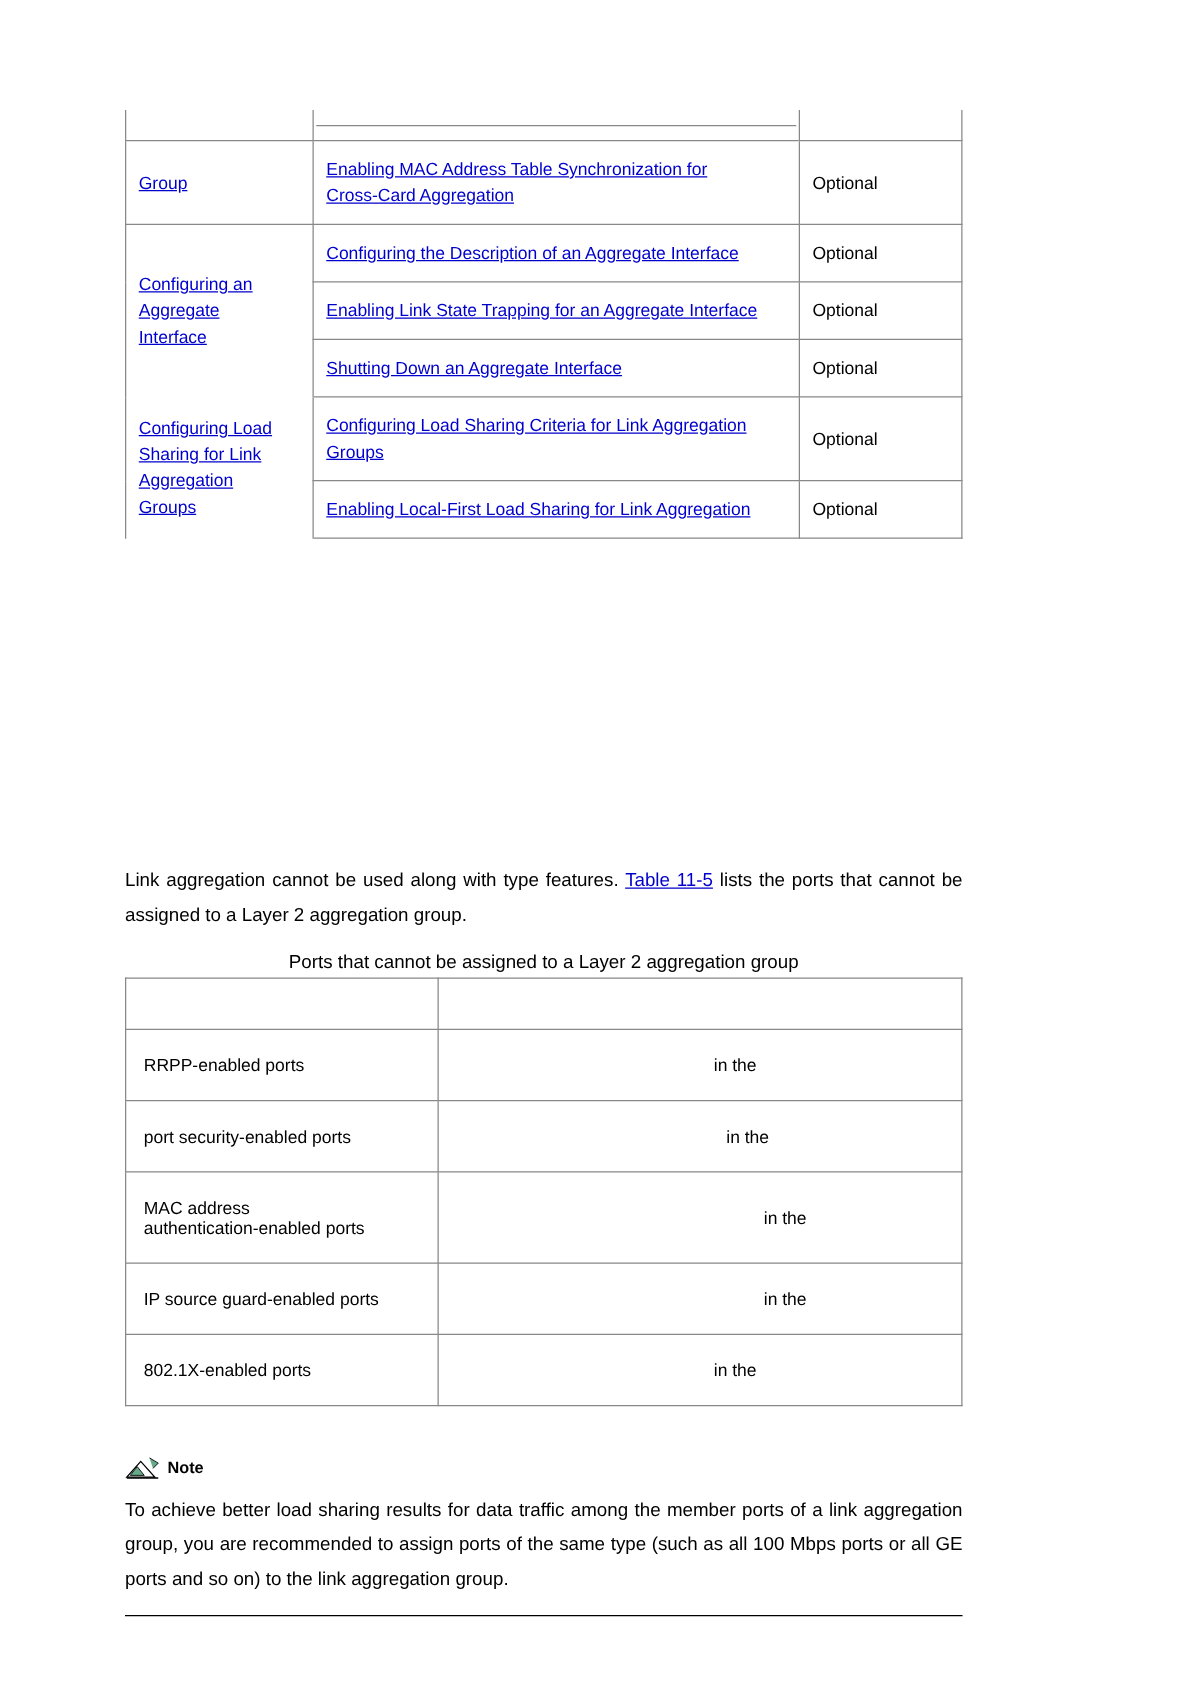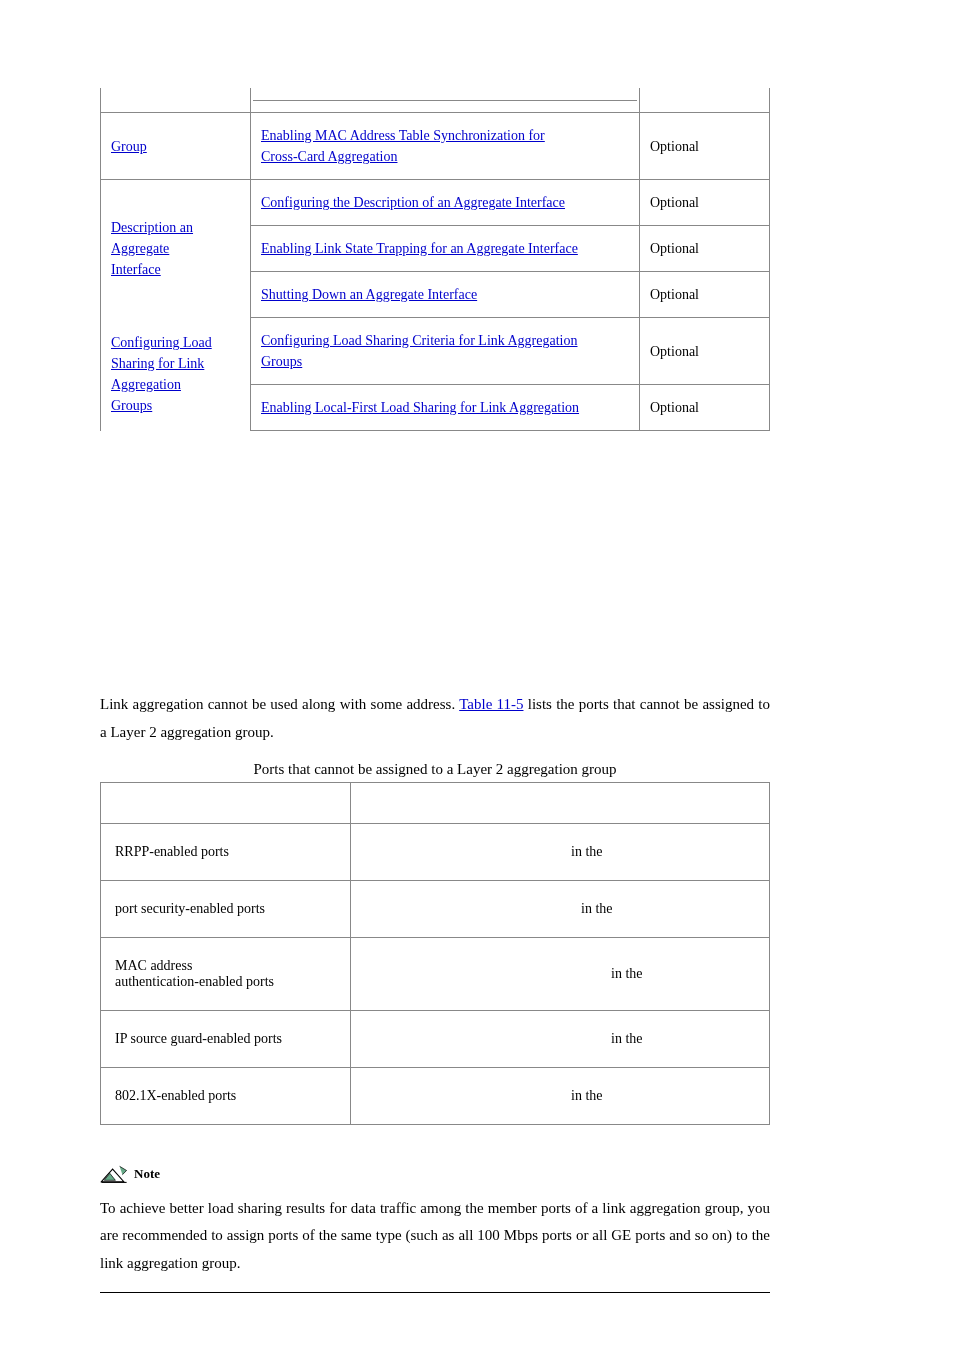--- a/index.html
+++ b/index.html
@@ -1,17 +1,17 @@
 <!DOCTYPE html>
 <html><head>
 <meta charset="utf-8">
 <style>
   * { box-sizing: border-box; margin: 0; padding: 0; }
   html, body { width: 954px; height: 1350px; background: #fff; font-family: Arial, sans-serif; }
-  .page { padding: 88px 100px 0 100px; width: 870px; font-family: Liberation Serif, serif; }
+  .page { padding: 88px 100px 0 100px; width: 870px; }
   table { border-collapse: collapse; width: 100%; }
   .t1 td { border: 1px solid #888; padding: 12px 10px; vertical-align: middle; font-size: 14px; line-height: 1.5; }
   .t1 .divider-cell { padding: 0; border-left: 1px solid #888; border-right: 1px solid #888; border-top: none; border-bottom: none; }
   .t1 .divider-cell .dv { border-top: 1px solid #888; margin: 0 2px 0 2px; }
   .link { color: #0000cc; text-decoration: underline; }
   .col-a { width: 150px; }
   .col-b { width: auto; }
   .col-c { width: 130px; }
   .t1 td.nb-top { border-top: none; }
   .t1 td.nb-bottom { border-bottom: none; }
@@ -45,21 +45,21 @@
         <span class="link">Group</span>
       </td>
       <td class="col-b">
         <span class="link">Enabling MAC Address Table Synchronization for </span><br>
         <span class="link">Cross-Card Aggregation</span>
       </td>
       <td class="col-c">Optional</td>
     </tr>
     <tr>
       <td class="col-a nb-bottom" rowspan="3">
-        <span class="link">Description an </span><br>
+        <span class="link">Configuring an </span><br>
         <span class="link">Aggregate </span><br>
         <span class="link">Interface</span>
       </td>
       <td class="col-b">
         <span class="link">Configuring the Description of an Aggregate Interface</span>
       </td>
       <td class="col-c">Optional</td>
     </tr>
     <tr>
       <td class="col-b">
@@ -89,21 +89,21 @@
     <tr>
       <td class="col-b">
         <span class="link">Enabling Local-First Load Sharing for Link Aggregation</span>
       </td>
       <td class="col-c">Optional</td>
     </tr>
   </tbody>
     </table>
 
   <p class="body-text">
-    <span>Link aggregation cannot be used along with some address. </span><span class="link">Table 11-5</span><span> lists the ports that cannot be assigned to a Layer 2 aggregation group.</span>
+    <span>Link aggregation cannot be used along with type features. </span><span class="link">Table 11-5</span><span> lists the ports that cannot be assigned to a Layer 2 aggregation group.</span>
   </p>
 
   <p class="caption">Ports that cannot be assigned to a Layer 2 aggregation group</p>
 
   <table class="t2">
     <tbody>
         <tr class="empty-row">
       <td class="c1"></td>
       <td></td>
     </tr>

